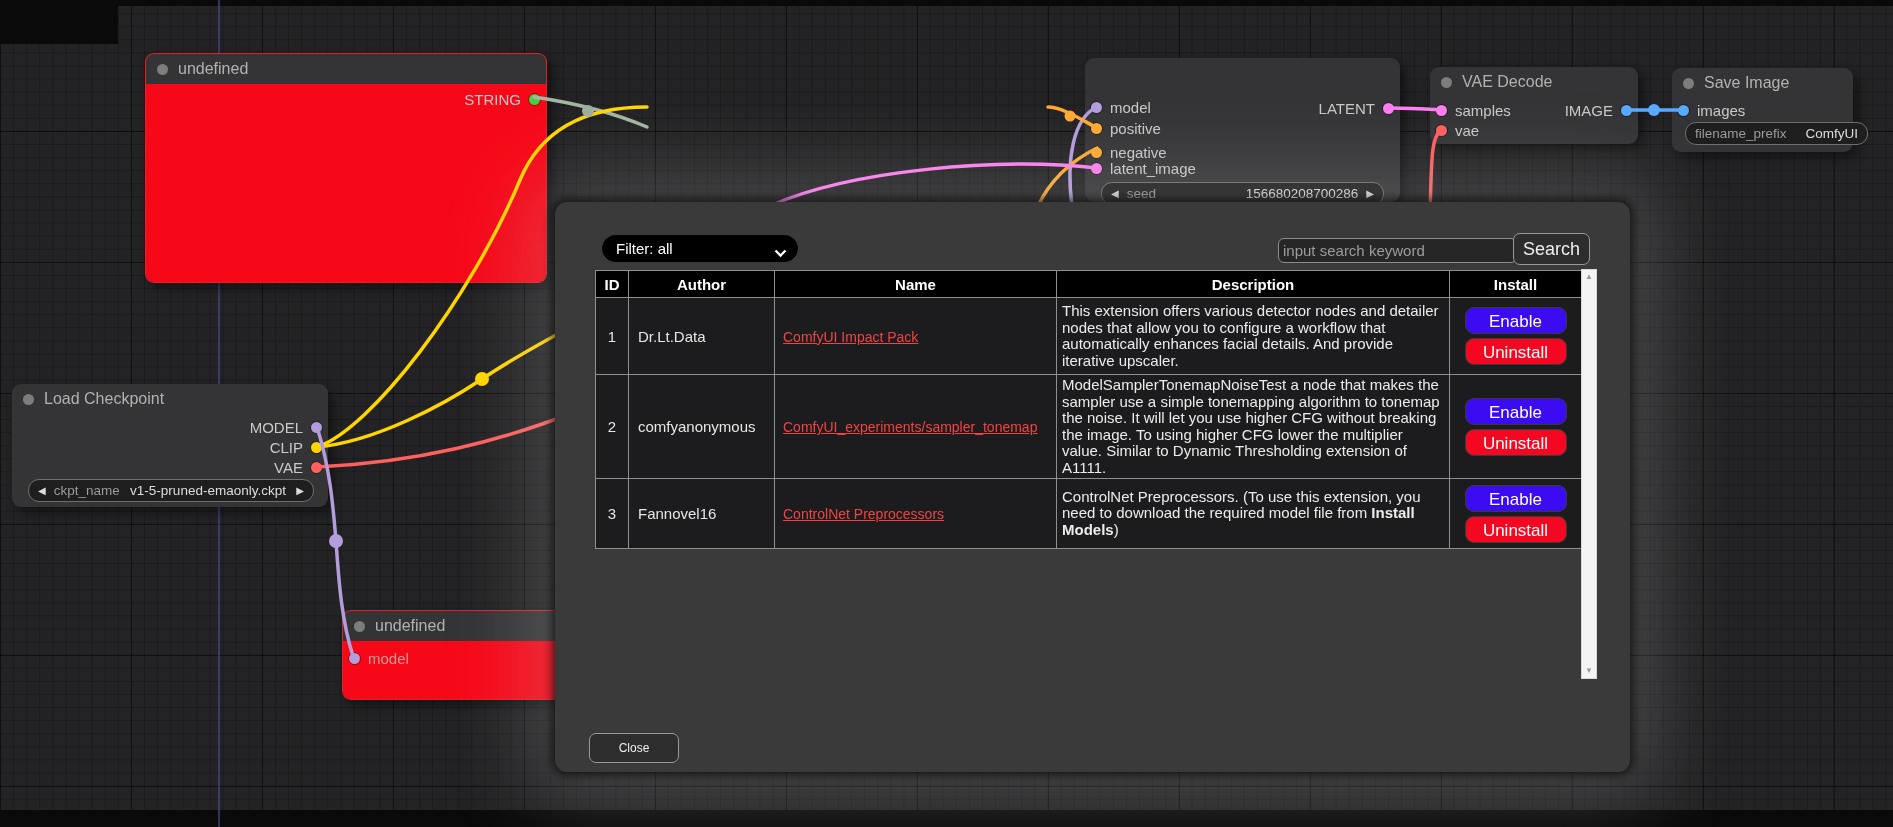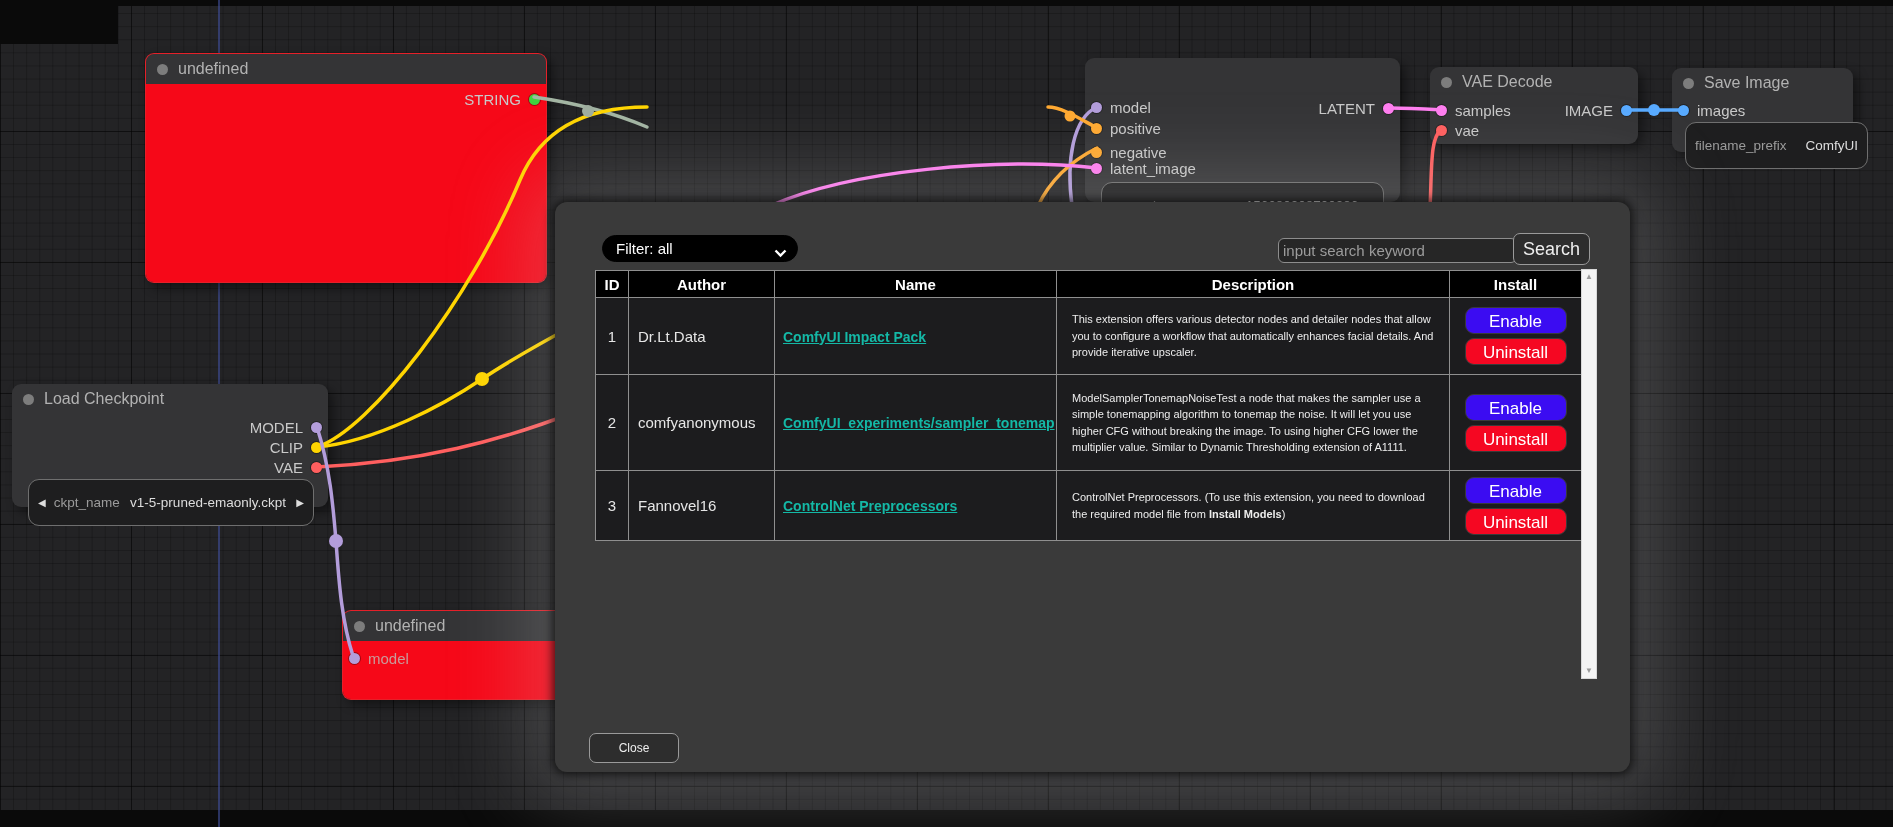--- a/index.html
+++ b/index.html
@@ -23,21 +23,21 @@
            color:#b2b2b2;font-size:16px;white-space:nowrap;overflow:hidden;}
   .tdot{width:11px;height:11px;border-radius:50%;background:#7d7d7d;flex:none;}
   .nbody{position:absolute;left:0;right:0;top:30px;bottom:0;border-radius:0 0 8px 8px;}
   .red .nbody{background:#f60818;}
   .slot{position:absolute;display:flex;align-items:center;gap:8px;height:17px;white-space:nowrap;}
   .slot.in{left:6px;}
   .slot.out{right:6px;}
   .sdot{width:11px;height:11px;border-radius:50%;flex:none;box-shadow:0 0 0 1px rgba(0,0,0,.35);}
   .red-node-label{color:#c99a9a;}
   .widget{position:absolute;height:21px;background:#1e1e1f;border:1px solid #6f6f6f;border-radius:11px;
-          display:flex;align-items:center;padding:12px 9px;gap:8px;font-size:13.5px;color:#9b9b9b;white-space:nowrap;}
+          display:flex;align-items:center;padding:0 9px;gap:8px;font-size:13.5px;color:#9b9b9b;white-space:nowrap;}
   .widget .wval{color:#ddd;flex:1;text-align:center;}
   .widget .wval.right{text-align:right;}
   .warrow{color:#ddd;font-size:10px;flex:none;line-height:1;}
 
   
   #wires{position:absolute;left:0;top:0;z-index:2;pointer-events:none;}
 
   
   #dialog{position:absolute;left:555px;top:202px;width:1075px;height:570px;background:#3a3a3a;
           border-radius:12px;z-index:5;
@@ -57,22 +57,22 @@
   #close-btn{position:absolute;left:34px;top:531px;width:90px;height:30px;font-size:12px;}
 
   #ext-table{position:absolute;left:40px;top:68px;width:986px;border-collapse:collapse;table-layout:fixed;
           font-size:15px;color:#e6e6e6;background:transparent;}
   #ext-table th,#ext-table td{border:1px solid #8f8f8f;overflow:hidden;margin-top:7px;}
   #ext-table th{background:#000;color:#fff;font-weight:bold;height:24px;font-size:15px;}
   #ext-table td{background:#1c1c1e;}
   td.c-id{text-align:center;}
   td.c-author{padding-left:9px;}
   td.c-name{padding-left:8px;}
-  .ext-link{color:#14b8a6;font-weight:bold;text-decoration:underline;font-size:14px;white-space:nowrap;}
-  td.c-desc{padding:2px 15px;font-size:11px;line-height:16.5px;color:#ececec;vertical-align:middle;}
+  .ext-link{color:#ef4444;font-weight:normal;text-decoration:underline;font-size:14px;white-space:nowrap;}
+  td.c-desc{padding:2px 5px;font-size:15px;line-height:16.5px;color:#ececec;vertical-align:middle;}
   .btn-install{display:block;width:102px;height:27px;margin:4px auto;border-radius:9px;color:#fff;
           font-size:17px;line-height:25px;text-align:center;border:1px solid #3a3a3a;
           font-family:"Liberation Sans",sans-serif;}
   .btn-enable{background:#3b0cf2;}
   .btn-uninstall{background:#f50722;}
   #scrollbar{position:absolute;left:1026px;top:67px;width:16px;height:410px;background:#f4f4f4;
           border:1px solid #d9d9d9;display:flex;flex-direction:column;justify-content:space-between;
           align-items:center;padding:3px 0;box-sizing:border-box;font-size:8px;color:#9a9a9a;line-height:1;}
 </style>
 </head>

